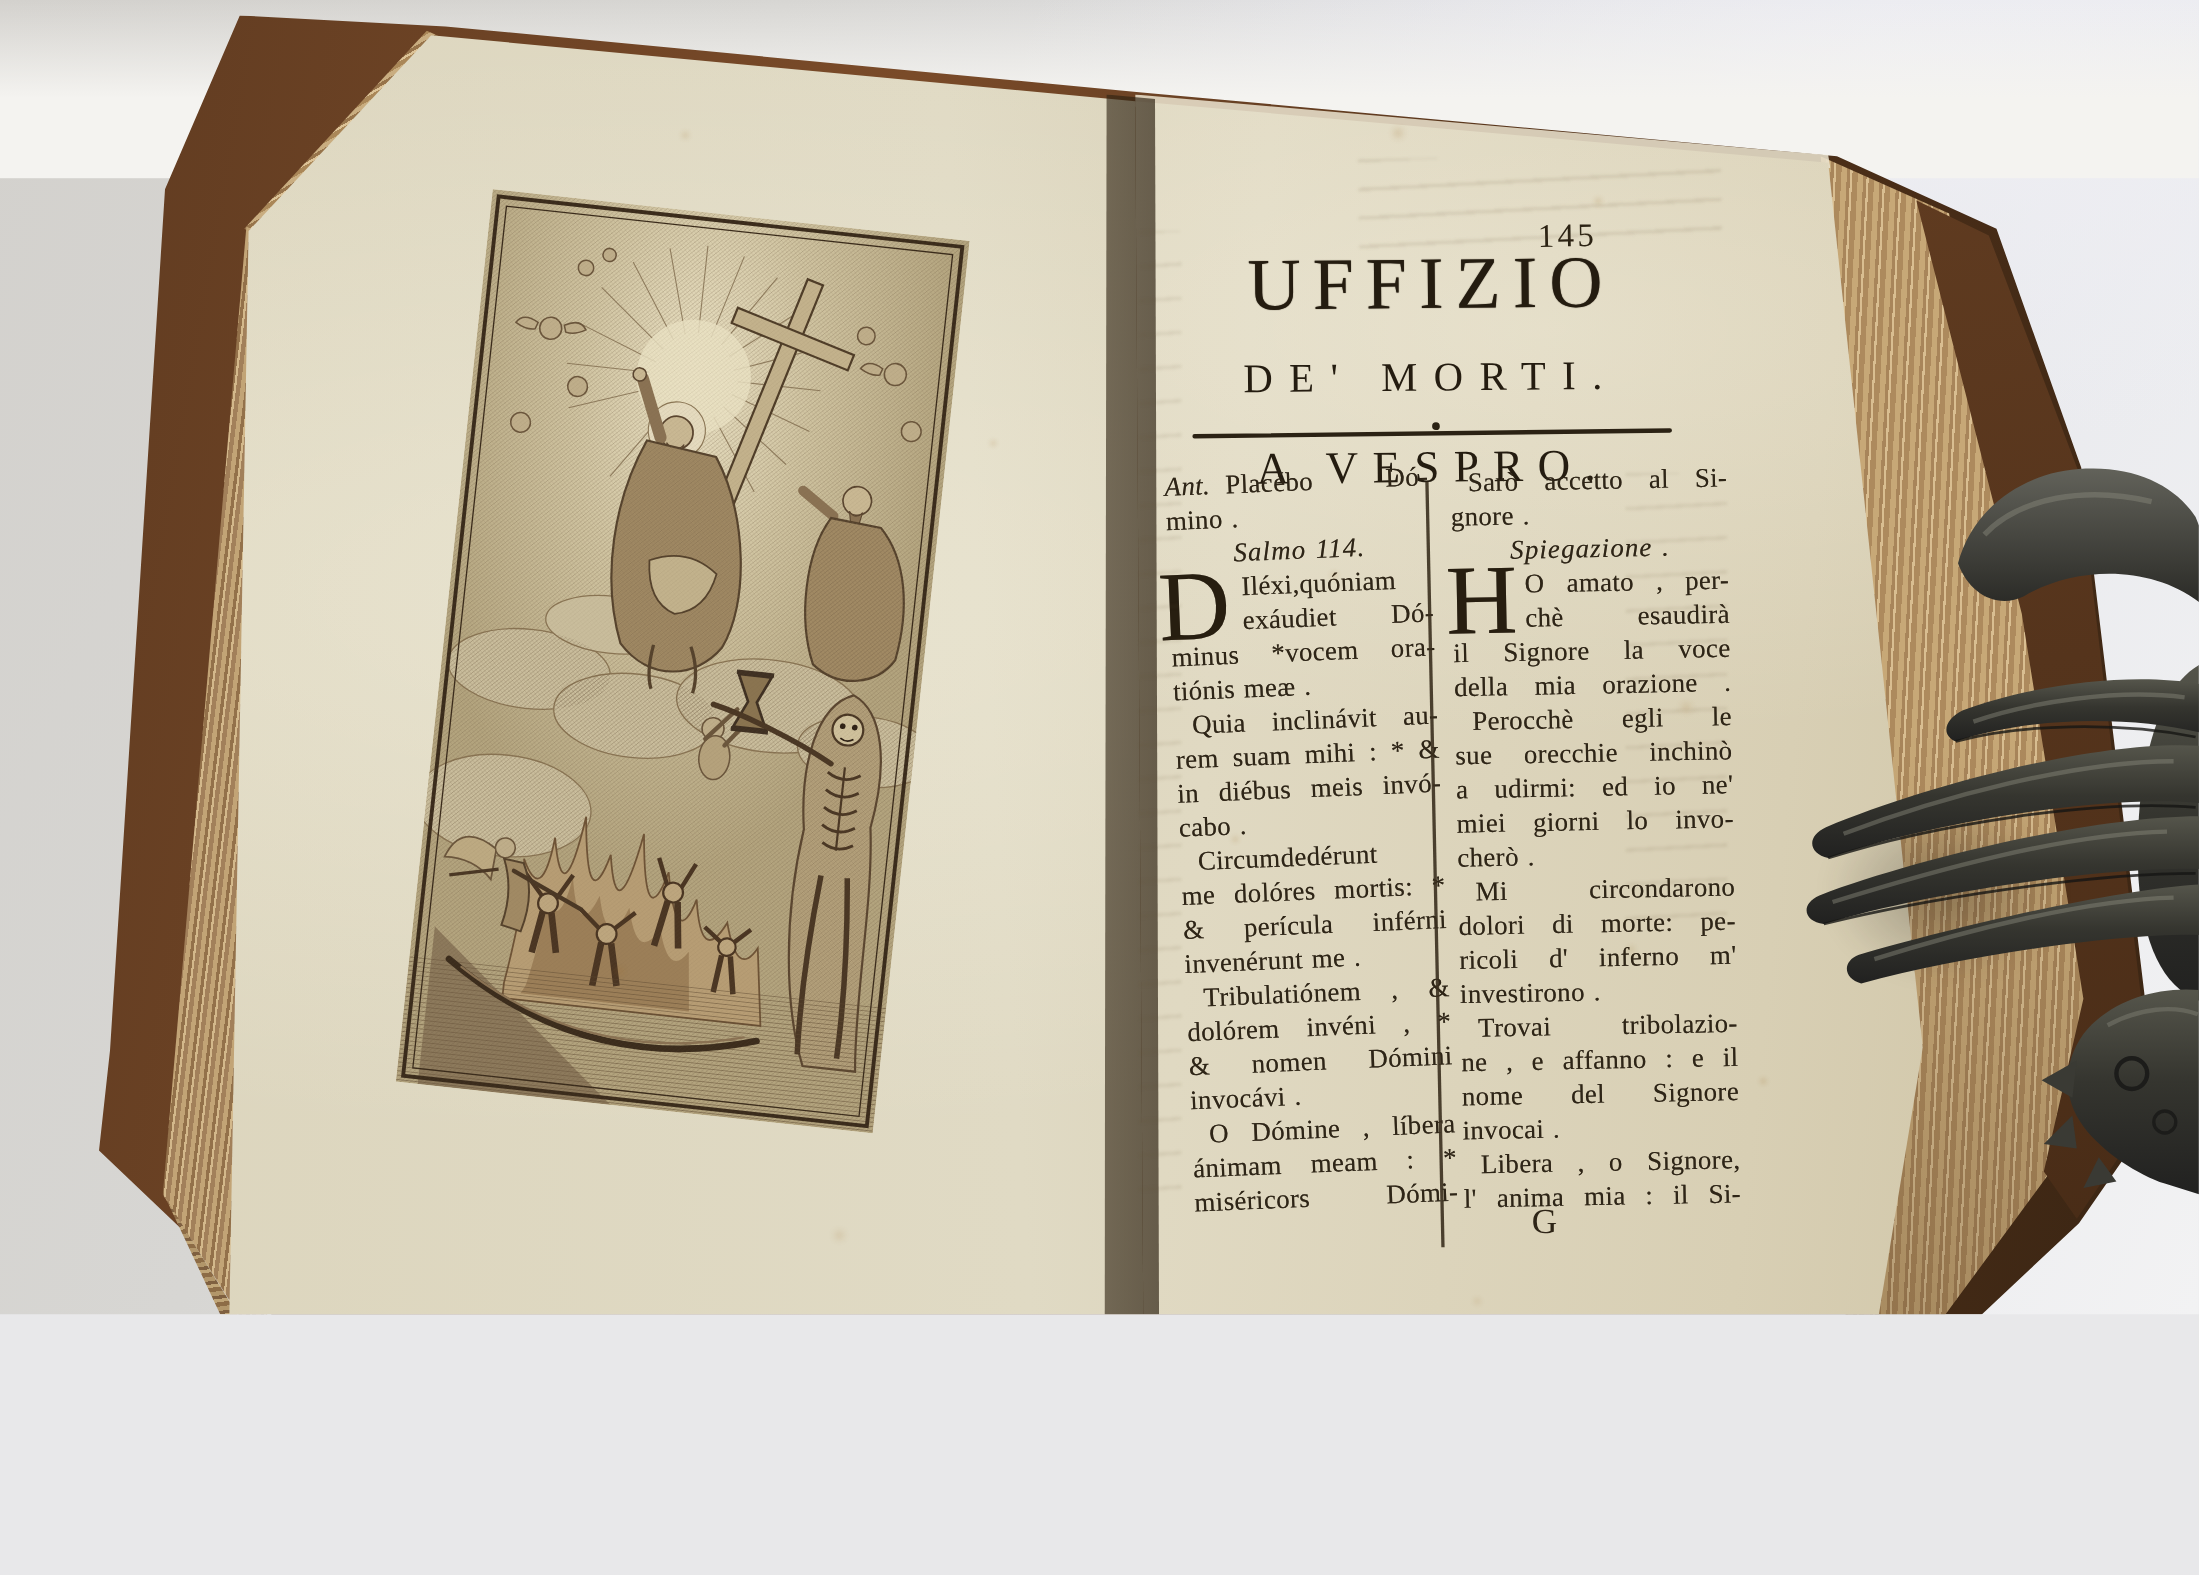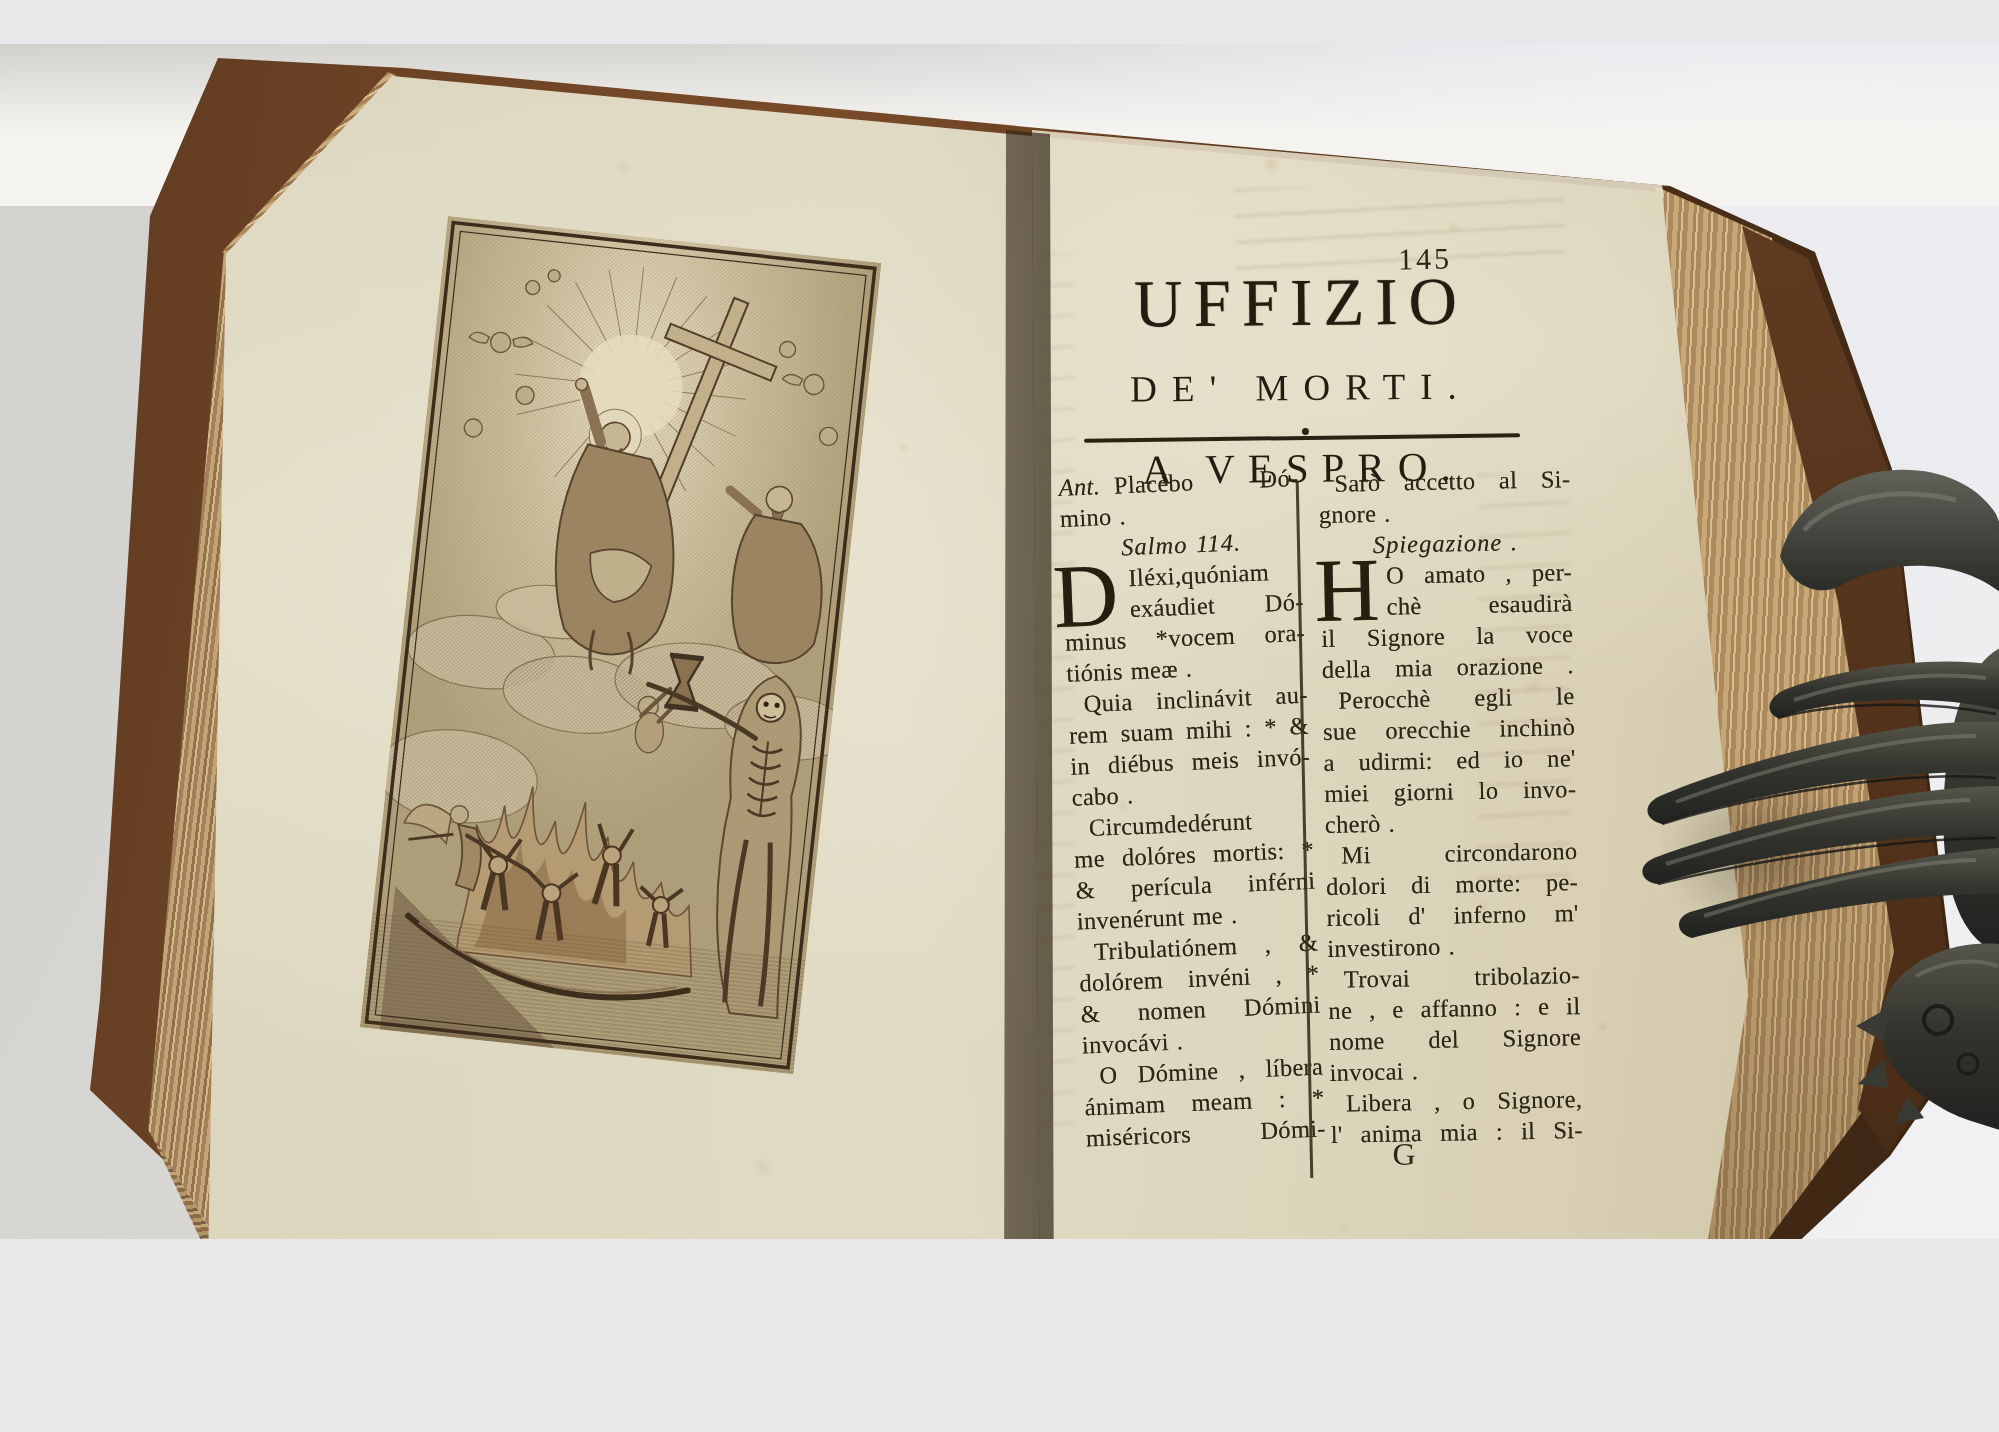--- a/index.html
+++ b/index.html
@@ -1,20 +1,20 @@
 <!DOCTYPE html>
 <html><head>
 <meta charset="utf-8">
 <style>
   html,body{margin:0;padding:0;background:#e8e8ea;}
   .scene{position:relative;width:1999px;height:1195px;overflow:hidden;
          background:
            radial-gradient(60% 40% at 88% 6%, #eeeef3 0%, rgba(238,238,243,0) 70%),
            linear-gradient(115deg,#d3d1cd 0%,#d7d6d3 28%,#dfdfe1 52%,#e9eaee 76%,#f2f2f3 100%);
-         font-family:"Liberation Serif",serif;margin-top:44px;}
+         font-family:"Liberation Serif",serif;}
   .floor{position:absolute;left:0;top:1270px;width:100%;height:162px;
          background:linear-gradient(180deg,rgba(243,242,239,0),#f4f3f0 55%);}
   .book-shadow{position:absolute;left:120px;top:1150px;width:1720px;height:230px;
          background:radial-gradient(50% 50% at 50% 50%, rgba(110,100,85,.38), rgba(110,100,85,0) 72%);
          filter:blur(14px);}
   .layer{position:absolute;inset:0;}
   
   .leather{clip-path:polygon(218px 14px,405px 24px,1038px 84px,1670px 142px,1815px 208px,1892px 425px,1962px 1008px,1890px 1112px,1660px 1328px,1070px 1406px,418px 1358px,90px 1046px,100px 955px,150px 172px);
      background:linear-gradient(100deg,#5e3a20 0%,#7a4b29 38%,#4e3019 72%,#3a2513 100%);}
   

